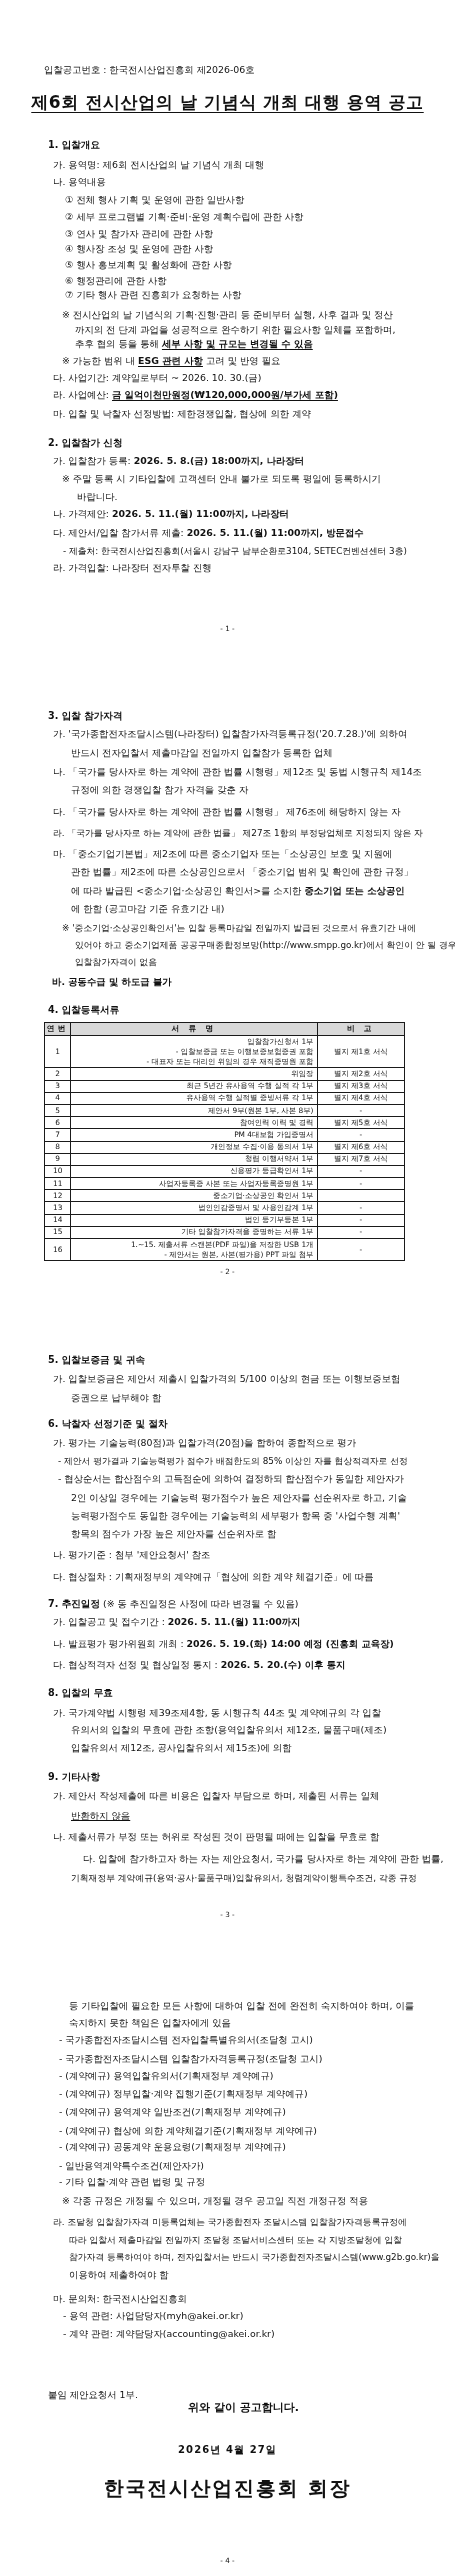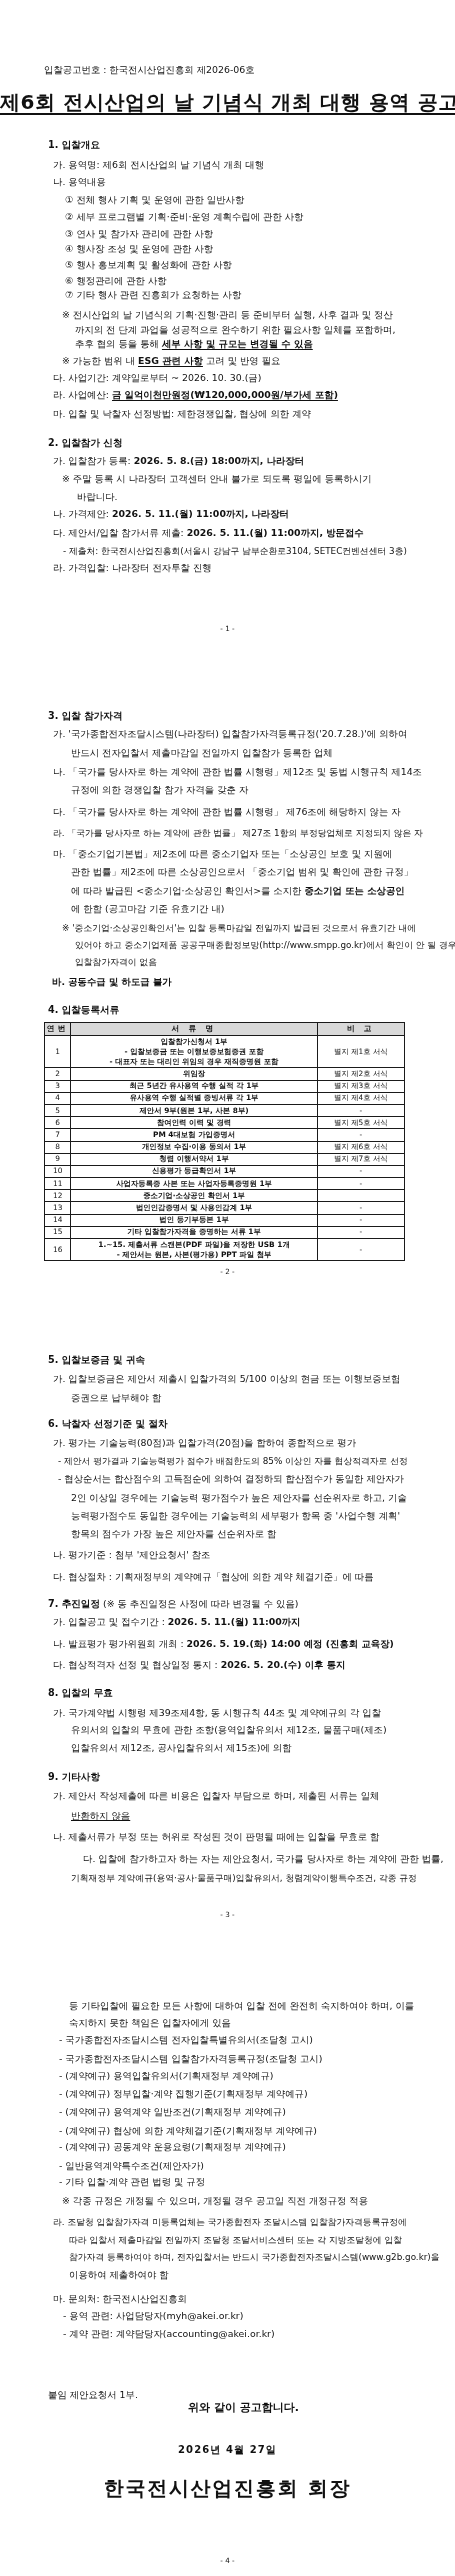--- a/index.html
+++ b/index.html
@@ -8,42 +8,42 @@
     background:#ffffff;color:#111111;overflow:hidden;
     font-family:"DejaVu Sans","Liberation Sans",sans-serif;
   }
   .ln{position:absolute;font-size:9.4px;line-height:12px;white-space:nowrap;color:#111111;}
   .sm{font-size:8.8px;}
   .b{font-weight:bold;}
   .u{text-decoration:underline;text-underline-offset:2.2px;}
   .sec{font-weight:bold;font-size:9.6px;}
   .center{left:0;width:455px;text-align:center;}
   .title{
-    font-size:20px;font-weight:bold;letter-spacing:0.6px;
+    font-size:17px;font-weight:bold;letter-spacing:0.6px;
     text-decoration:underline;text-underline-offset:3.9px;
   }
   .announce{font-size:11px;font-weight:bold;margin-left:16px;}
   .dateline{font-size:10px;font-weight:bold;letter-spacing:1.1px;}
   .signer{font-size:20px;font-weight:bold;letter-spacing:1.7px;}
   .pageno{font-size:7.2px;}
   .regtable{
     position:absolute;top:1022px;left:44px;
     border-collapse:collapse;table-layout:fixed;width:361px;
     font-size:7.4px;border:1.1px solid #1a1a1a;
   }
   .regtable th,.regtable td{
     border:0.6px solid #1a1a1a;padding:0.6px 3.3px;line-height:10px;color:#111111;
     overflow:hidden;
   }
   .regtable th{
     background:#d9d9d9;text-align:center;font-weight:bold;
     font-size:7.7px;letter-spacing:3.3px;padding:1.1px 0;
   }
   .cno{width:25px;text-align:center;padding:0.6px 1.1px;}
-  .cdoc{width:242px;text-align:center;font-weight:bold;}
+  .cdoc{width:242px;text-align:right;}
   .cnote{width:85px;text-align:center;}
 </style>
 </head>
 <body>
 
 <div class="doc">
 
   <div class="ln" style="top:64px;left:44px;">입찰공고번호 : 한국전시산업진흥회 제2026-06호</div>
   <div class="ln center title" style="top:96px;">제6회 전시산업의 날 기념식 개최 대행 용역 공고</div>
 
@@ -60,21 +60,21 @@
   <div class="ln" style="top:309px;left:62px;">※ 전시산업의 날 기념식의 기획·진행·관리 등 준비부터 실행, 사후 결과 및 정산</div>
   <div class="ln" style="top:324px;left:75px;">까지의 전 단계 과업을 성공적으로 완수하기 위한 필요사항 일체를 포함하며,</div>
   <div class="ln" style="top:338px;left:75px;"><span>추후 협의 등을 통해 </span><span class="b u">세부 사항 및 규모는 변경될 수 있음</span></div>
   <div class="ln" style="top:355px;left:62px;"><span>※ 가능한 범위 내 </span><span class="b u">ESG 관련 사항</span><span> 고려 및 반영 필요</span></div>
   <div class="ln" style="top:372px;left:53px;">다. 사업기간: 계약일로부터 ~ 2026. 10. 30.(금)</div>
   <div class="ln" style="top:389px;left:53px;"><span>라. 사업예산: </span><span class="b u">금 일억이천만원정(₩120,000,000원/부가세 포함)</span></div>
   <div class="ln" style="top:408px;left:53px;">마. 입찰 및 낙찰자 선정방법: 제한경쟁입찰, 협상에 의한 계약</div>
 
   <div class="ln sec" style="top:437px;left:48px;">2. 입찰참가 신청</div>
   <div class="ln" style="top:455px;left:53px;"><span>가. 입찰참가 등록: </span><span class="b">2026. 5. 8.(금) 18:00까지, 나라장터</span></div>
-  <div class="ln" style="top:473px;left:62px;">※ 주말 등록 시 나라장터 고객센터 안내 불가로 되도록 평일에 등록하시기</div>
+  <div class="ln" style="top:473px;left:62px;">※ 주말 등록 시 기타입찰에 고객센터 안내 불가로 되도록 평일에 등록하시기</div>
   <div class="ln" style="top:491px;left:77px;">바랍니다.</div>
   <div class="ln" style="top:508px;left:53px;"><span>나. 가격제안: </span><span class="b">2026. 5. 11.(월) 11:00까지, 나라장터</span></div>
   <div class="ln" style="top:527px;left:53px;"><span>다. 제안서/입찰 참가서류 제출: </span><span class="b">2026. 5. 11.(월) 11:00까지, 방문접수</span></div>
   <div class="ln sm" style="top:545px;left:63px;">- 제출처: 한국전시산업진흥회(서울시 강남구 남부순환로3104, SETEC컨벤션센터 3층)</div>
   <div class="ln" style="top:562px;left:53px;">라. 가격입찰: 나라장터 전자투찰 진행</div>
   <div class="ln center pageno" style="top:623px;">- 1 -</div>
 
   <div class="ln sec" style="top:710px;left:48px;">3. 입찰 참가자격</div>
   <div class="ln" style="top:728px;left:53px;">가. '국가종합전자조달시스템(나라장터) 입찰참가자격등록규정('20.7.28.)'에 의하여</div>
   <div class="ln" style="top:747px;left:71px;">반드시 전자입찰서 제출마감일 전일까지 입찰참가 등록한 업체</div>

